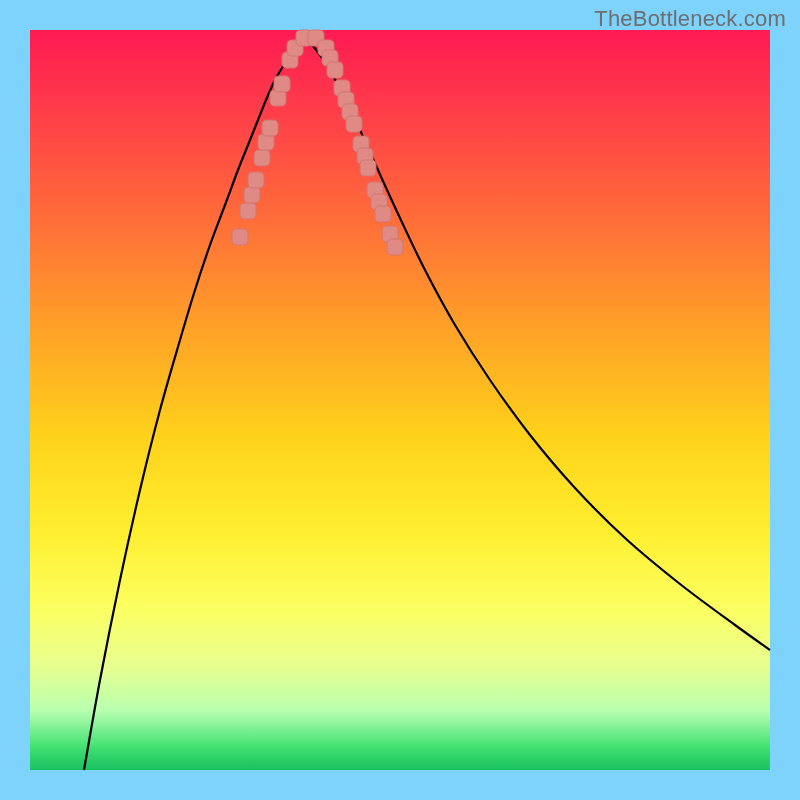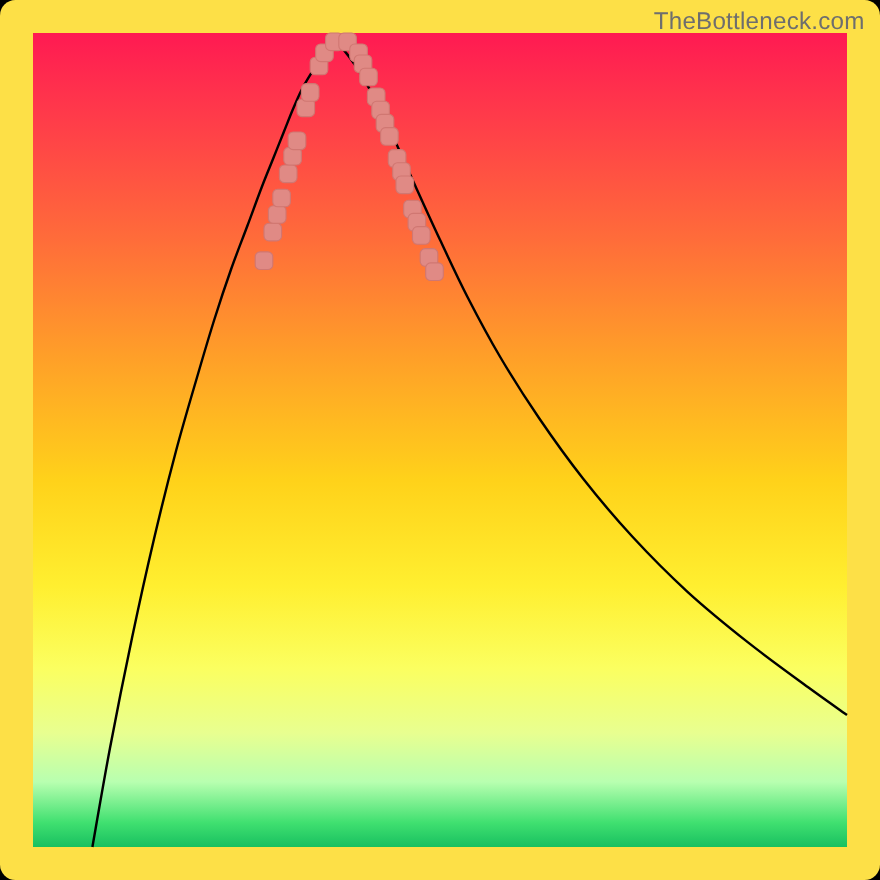--- a/index.html
+++ b/index.html
@@ -10,22 +10,21 @@
     background: #000;
     overflow: hidden;
     font-family: Arial, Helvetica, sans-serif;
   }
   .frame {
     position: absolute;
     left: 0;
     top: 0;
     width: 800px;
     height: 800px;
-    background: #fde047;
-    border-radius: 14px;
+    background: #7dd3fc;
   }
   .plot-area {
     position: absolute;
     left: 30px;
     top: 30px;
     width: 740px;
     height: 740px;
     background: linear-gradient(to bottom,
       #ff1a52 0%,
       #ff3a4a 10%,

